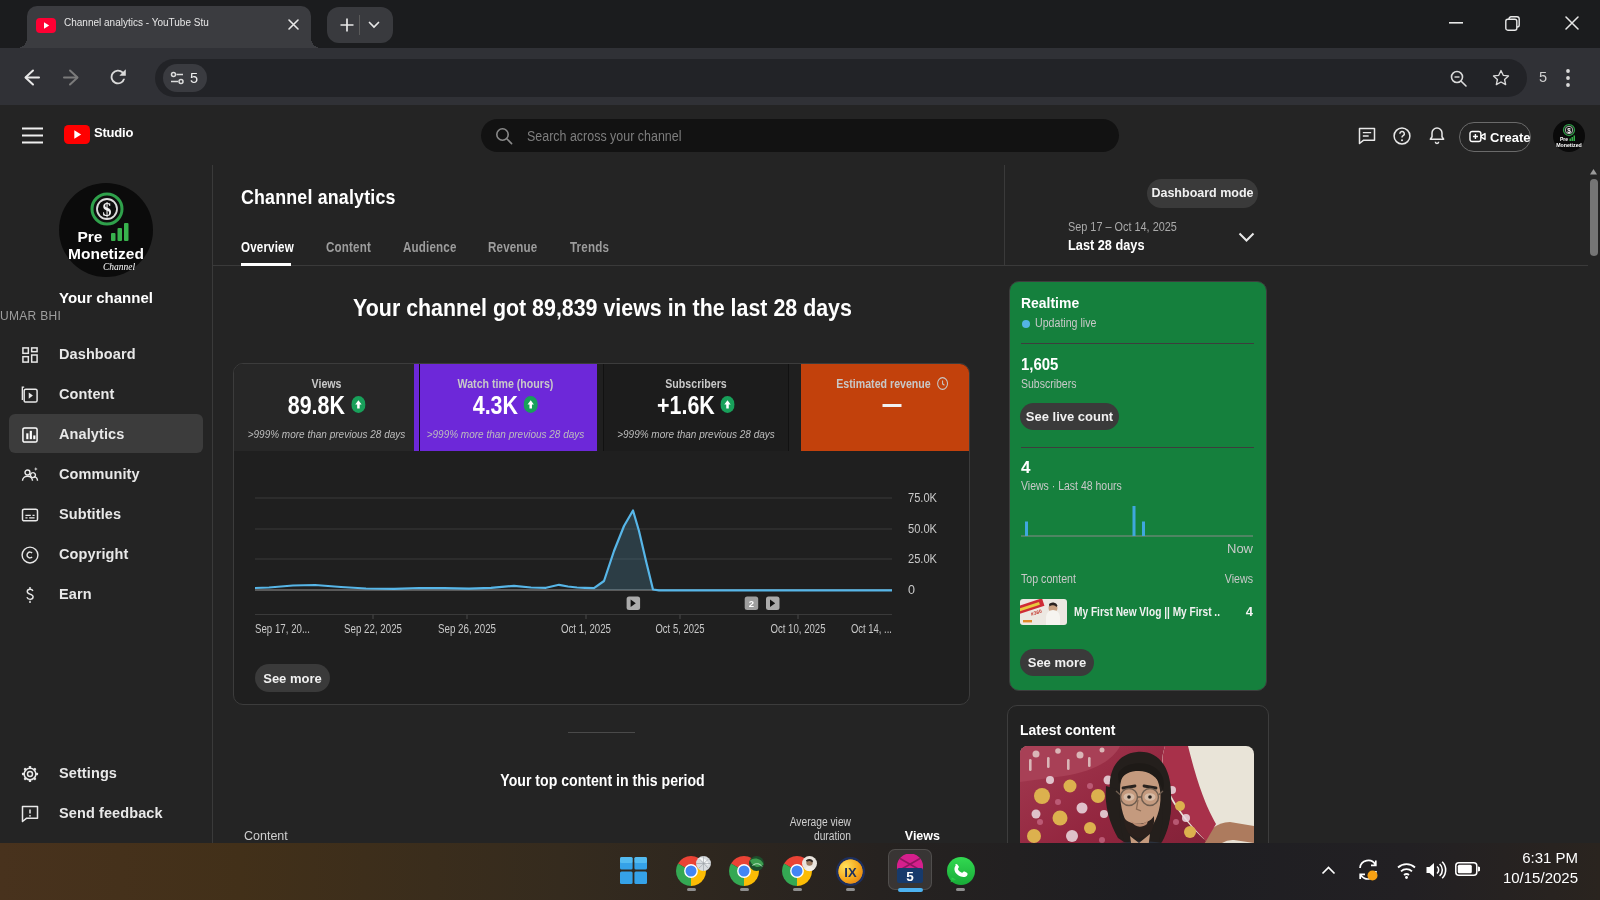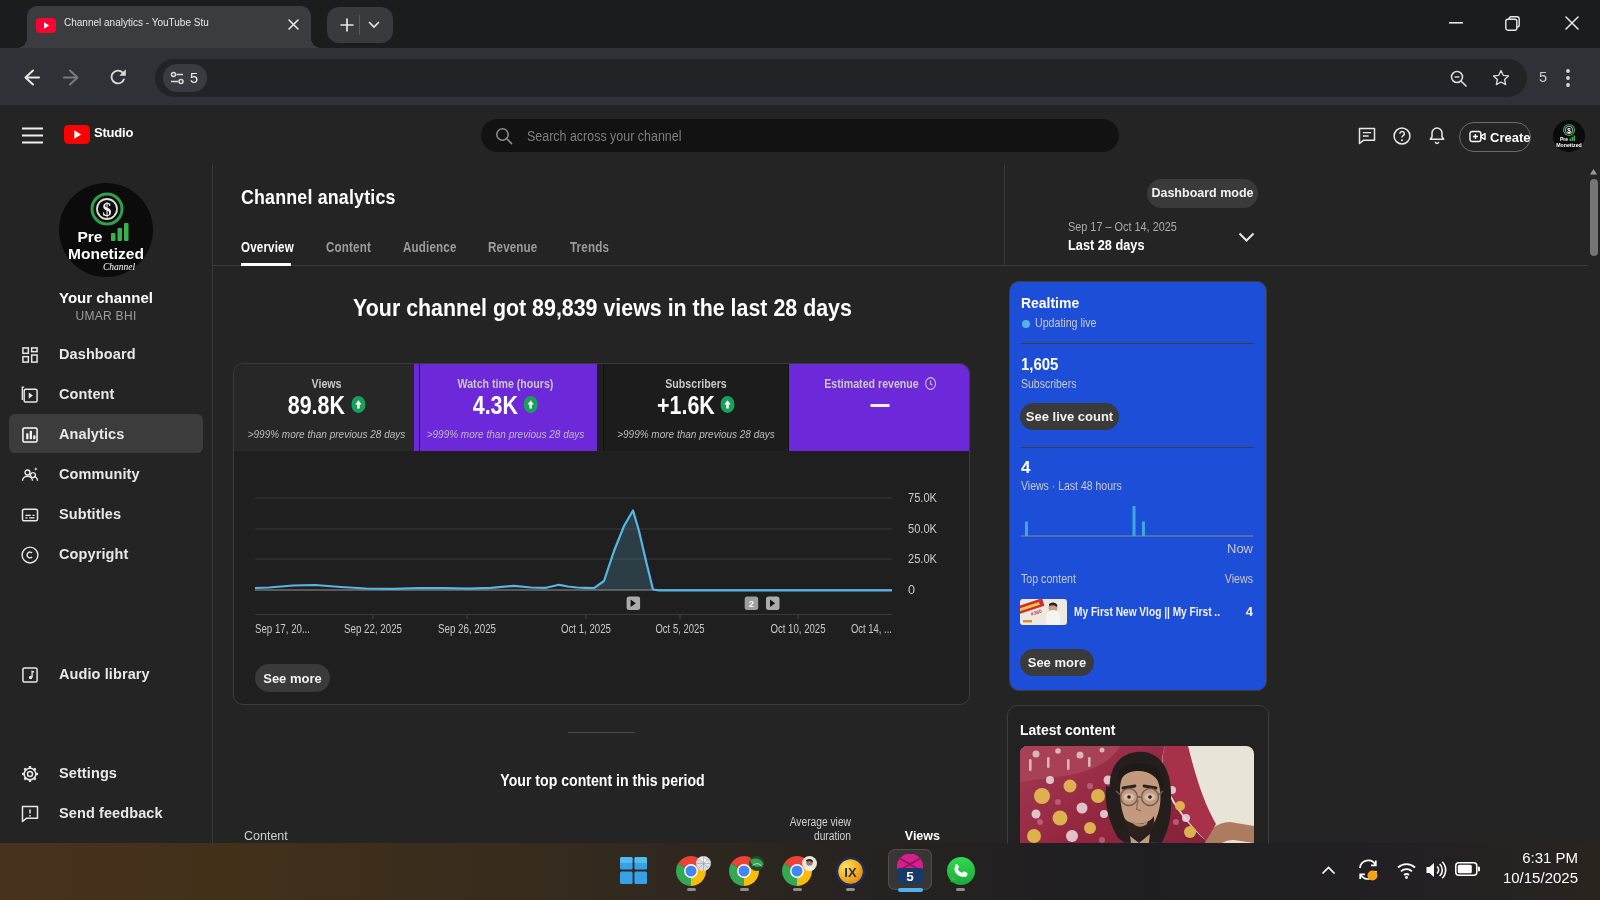--- a/index.html
+++ b/index.html
@@ -46,21 +46,21 @@
   #headline { left:11px; top:130px; width:757px; text-align:center; font-size:23.5px; font-weight:700; color:#fff; transform:scaleX(0.91); }
 
   
   #card1 { left:20px; top:198px; width:737px; height:342px; background:#1f1f1f; border:1px solid #3c3c3c; border-radius:10px; overflow:hidden; }
   .statcol { position:absolute; top:0; height:87px; }
   .stat-label { position:absolute; width:100%; text-align:center; top:13px; font-size:12.5px; color:#c8c8c8; font-weight:700; transform:scaleX(0.85); }
   .stat-num { position:absolute; width:100%; text-align:center; top:27px; font-size:25.5px; color:#fff; font-weight:700; transform:scaleX(0.84); }
   .stat-sub { position:absolute; width:100%; text-align:center; top:64px; font-size:11.5px; color:#bdbdbd; font-style:italic; white-space:nowrap; transform:scaleX(0.87); }
 
   
-  #rtcard { left:796px; top:116px; width:258px; height:410px; background:#1d4ed8; border:1px solid #3d3d3d; border-radius:10px; }
+  #rtcard { left:796px; top:116px; width:258px; height:410px; background:#15803d; border:1px solid #3d3d3d; border-radius:10px; }
   #lccard { left:794px; top:540px; width:262px; height:200px; background:#222222; border:1px solid #3d3d3d; border-radius:10px; }
   .pill { background:#3a3a3a; border-radius:16px; color:#f1f1f1; font-size:13px; font-weight:700; display:flex; align-items:center; justify-content:center; }
 
   
   #taskbar { left:0; top:843px; width:1600px; height:57px;
      background:linear-gradient(90deg,#48321d 0%, #423019 15%, #352b1e 35%, #262220 55%, #1e1e22 72%, #222023 88%, #2a241f 100%); }
 </style>
 </head>
 <body>
 <div id="stage">
@@ -194,21 +194,21 @@
     <text x="31" y="59" font-size="15.5" fill="#fff" text-anchor="middle" font-weight="bold">Pre</text>
     <g fill="#38b24d">
         <rect x="52" y="50" width="4.5" height="8" rx="1"></rect>
         <rect x="58.5" y="45" width="4.5" height="13" rx="1"></rect>
         <rect x="65" y="40" width="4.5" height="18" rx="1"></rect>
       </g>
     <text x="47" y="76" font-size="15.5" fill="#fff" text-anchor="middle" font-weight="bold">Monetized</text>
     <text x="60" y="87" font-size="9.5" fill="#fff" text-anchor="middle" font-style="italic" font-family="Liberation Serif,serif">Channel</text>
   </svg>
   <div class="abs" style="left:0px;top:289px;width:212px;text-align:center;font-size:15px;font-weight:700;color:#fff">Your channel</div>
-  <div class="abs" style="left:0px;top:309px;width:212px;text-align:center;font-size:12px;color:#9e9e9e;letter-spacing:0.3px">UMAR BHI</div>
+  <div class="abs" style="left:0px;top:309px;width:212px;font-size:12px;color:#9e9e9e;letter-spacing:0.3px">UMAR BHI</div>
   <div id="activeitem" class="abs"></div>
   <div class="menuitem" style="top:335px">
     <svg class="ic" viewBox="0 0 24 24">
         <g fill="none" stroke="#e8e8e8" stroke-width="1.8">
           <rect x="3.5" y="3.5" width="6.5" height="6.5"></rect>
           <rect x="14" y="3.5" width="6.5" height="4.5"></rect>
           <rect x="3.5" y="14" width="6.5" height="6.5"></rect>
           <rect x="14" y="12" width="6.5" height="8.5"></rect>
         </g>
       </svg>
@@ -254,27 +254,26 @@
       </svg>
     <div class="lb">Subtitles</div>
   </div>
   <div class="menuitem" style="top:535px">
     <svg class="ic" viewBox="0 0 24 24">
         <circle cx="12" cy="12" r="9.5" fill="none" stroke="#e8e8e8" stroke-width="1.7"></circle>
         <path d="M14.5 9.6 a3.5 3.5 0 1 0 0 4.8" fill="none" stroke="#e8e8e8" stroke-width="1.7"></path>
       </svg>
     <div class="lb">Copyright</div>
   </div>
-  <div class="menuitem" style="top:655px">
-    <svg class="ic" viewBox="0 0 24 24">
-        <rect x="3.5" y="3.5" width="17" height="17" rx="2" fill="none" stroke="#e8e8e8" stroke-width="1.8"></rect>
-        <path d="M14.5 15 V7.5 l2.5 1" fill="none" stroke="#e8e8e8" stroke-width="1.6"></path>
-        <circle cx="12.7" cy="15" r="2" fill="#e8e8e8"></circle>
-      </svg>
-    <div class="lb">Audio library</div>
+  <div class="menuitem" style="top:575px">
+    <svg class="ic" viewBox="0 0 24 24">
+        <path d="M15.5 7 c-0.6-1.3-1.9-2-3.4-2 -1.9 0-3.4 1.1-3.4 2.9 0 1.8 1.5 2.5 3.3 3 2 0.6 3.7 1.3 3.7 3.3 0 1.9-1.7 3-3.6 3 -1.8 0-3.2-0.9-3.8-2.4" fill="none" stroke="#e8e8e8" stroke-width="1.7"></path>
+        <path d="M12 2.5 V5 M12 19 V21.5" stroke="#e8e8e8" stroke-width="1.7"></path>
+      </svg>
+    <div class="lb">Earn</div>
   </div>
   <div class="menuitem" style="top:754px">
     <svg class="ic" viewBox="0 0 24 24">
         <circle cx="12" cy="12" r="7" fill="none" stroke="#e8e8e8" stroke-width="1.8"></circle>
         <circle cx="12" cy="12" r="3" fill="none" stroke="#e8e8e8" stroke-width="1.8"></circle>
         <rect x="-1.4" y="-1.7" width="2.8" height="3.4" rx="0.8" transform="translate(20.00 12.00) rotate(90)" fill="#e8e8e8"></rect>
         <rect x="-1.4" y="-1.7" width="2.8" height="3.4" rx="0.8" transform="translate(17.66 17.66) rotate(135)" fill="#e8e8e8"></rect>
         <rect x="-1.4" y="-1.7" width="2.8" height="3.4" rx="0.8" transform="translate(12.00 20.00) rotate(180)" fill="#e8e8e8"></rect>
         <rect x="-1.4" y="-1.7" width="2.8" height="3.4" rx="0.8" transform="translate(6.34 17.66) rotate(225)" fill="#e8e8e8"></rect>
         <rect x="-1.4" y="-1.7" width="2.8" height="3.4" rx="0.8" transform="translate(4.00 12.00) rotate(270)" fill="#e8e8e8"></rect>
@@ -328,21 +327,21 @@
         <div class="stat-sub">&gt;999% more than previous 28 days</div>
       </div>
       <div class="statcol" style="left:370px;width:184px;background:#1c1c1c">
         <div class="stat-label">Subscribers</div>
         <div class="stat-num">+1.6K <svg width="17" height="17" viewBox="0 0 17 17" style="vertical-align:1px">
               <circle cx="8.5" cy="8.5" r="8.5" fill="#18a05a"></circle>
               <path d="M8.5 4.2 L12.3 8.6 H10 V12.6 H7 V8.6 H4.7 Z" fill="#fff"></path>
             </svg></div>
         <div class="stat-sub">&gt;999% more than previous 28 days</div>
       </div>
-      <div class="statcol" style="left:555px;width:182px;background:#6d28d9">
+      <div class="statcol" style="left:567px;width:182px;background:#c2410c">
         <div class="stat-label">Estimated revenue&nbsp;&nbsp;<svg width="13" height="13" viewBox="0 0 13 13" style="vertical-align:-2px">
               <circle cx="6.5" cy="6.5" r="5.8" fill="none" stroke="#c8c8c8" stroke-width="1.2"></circle>
               <path d="M6.5 3.4 V6.8 L8.7 8.2" fill="none" stroke="#c8c8c8" stroke-width="1.2"></path>
             </svg></div>
         <div style="position:absolute;left:50%;top:40px;width:19px;height:2.5px;background:#f1f1f1;transform:translateX(-50%)"></div>
       </div>
       <div class="abs" style="left:185px;top:0;width:1px;height:87px;background:#111"></div>
       <div class="abs" style="left:369px;top:0;width:1px;height:87px;background:#111"></div>
       <div class="abs" style="left:554px;top:0;width:1px;height:87px;background:#111"></div>
       <svg class="abs" style="left:0;top:87px" width="737" height="255" viewBox="0 0 737 255">

